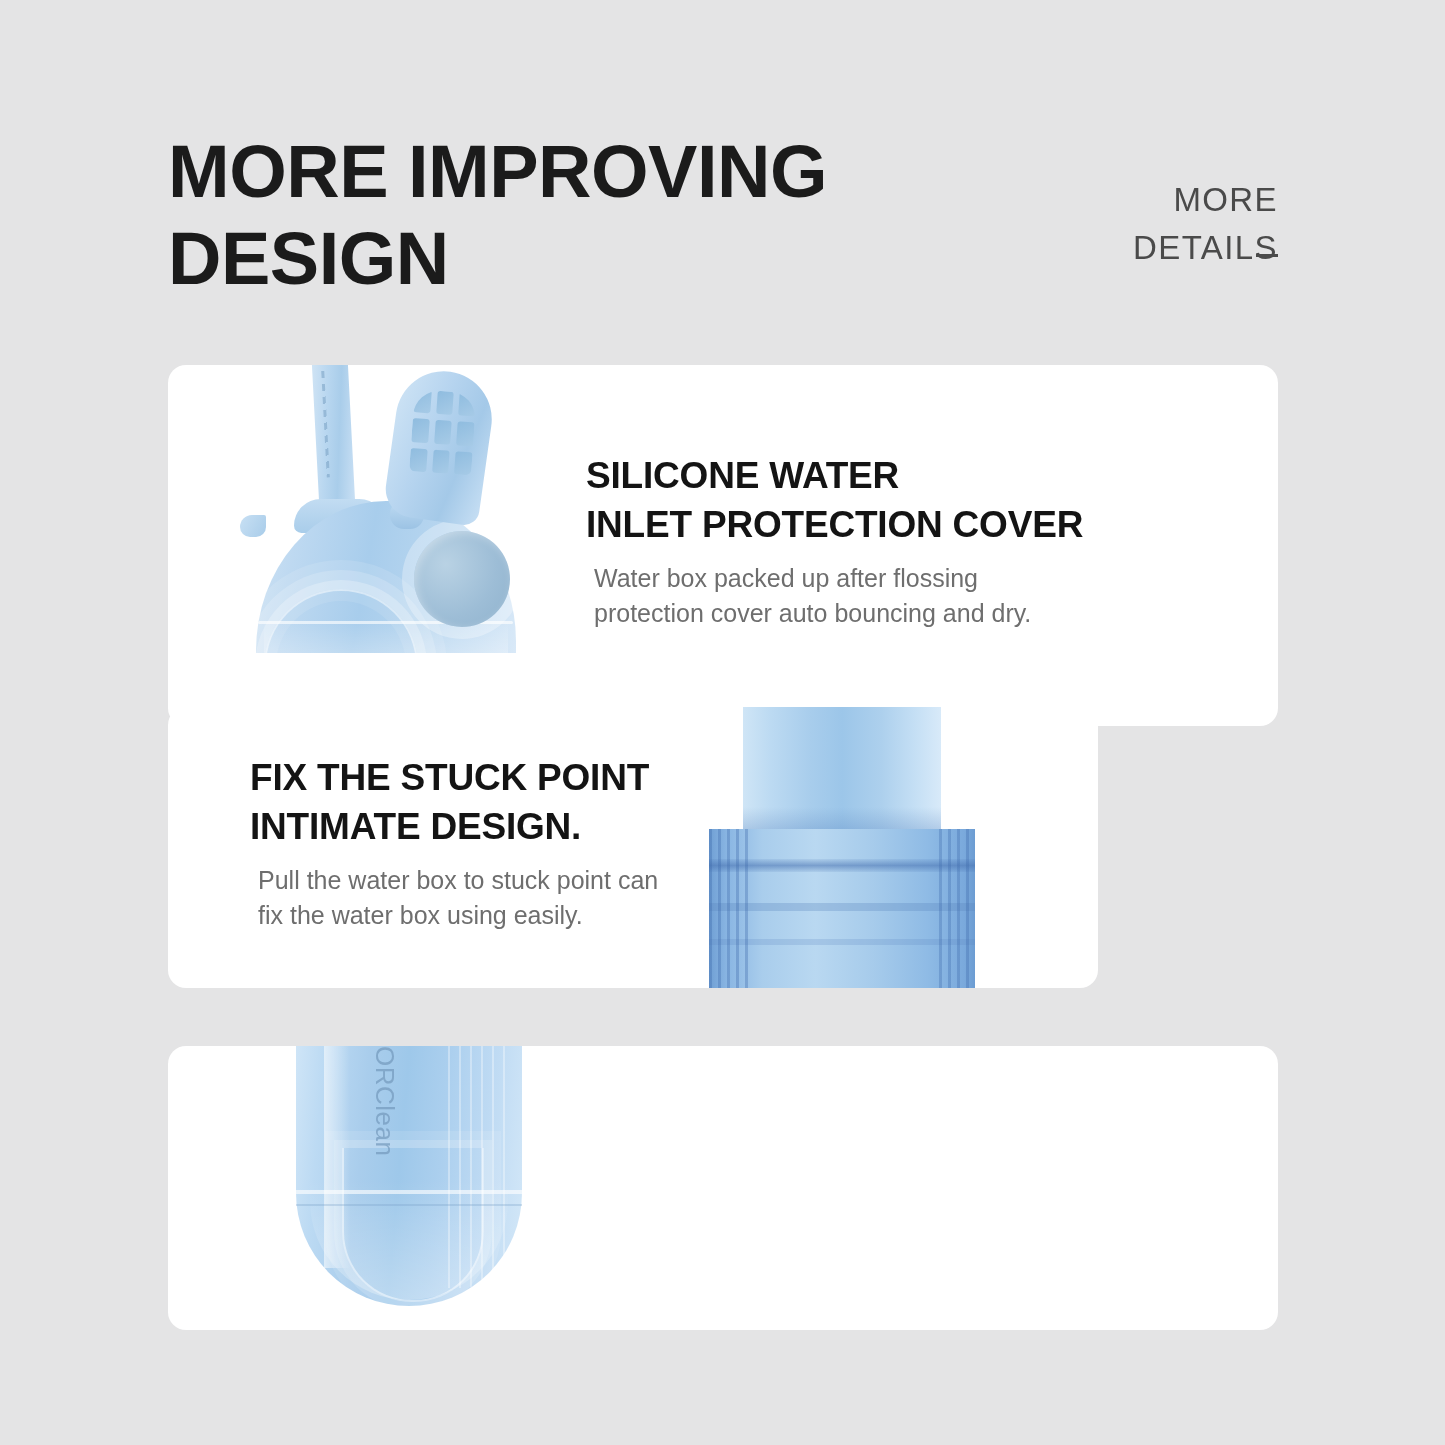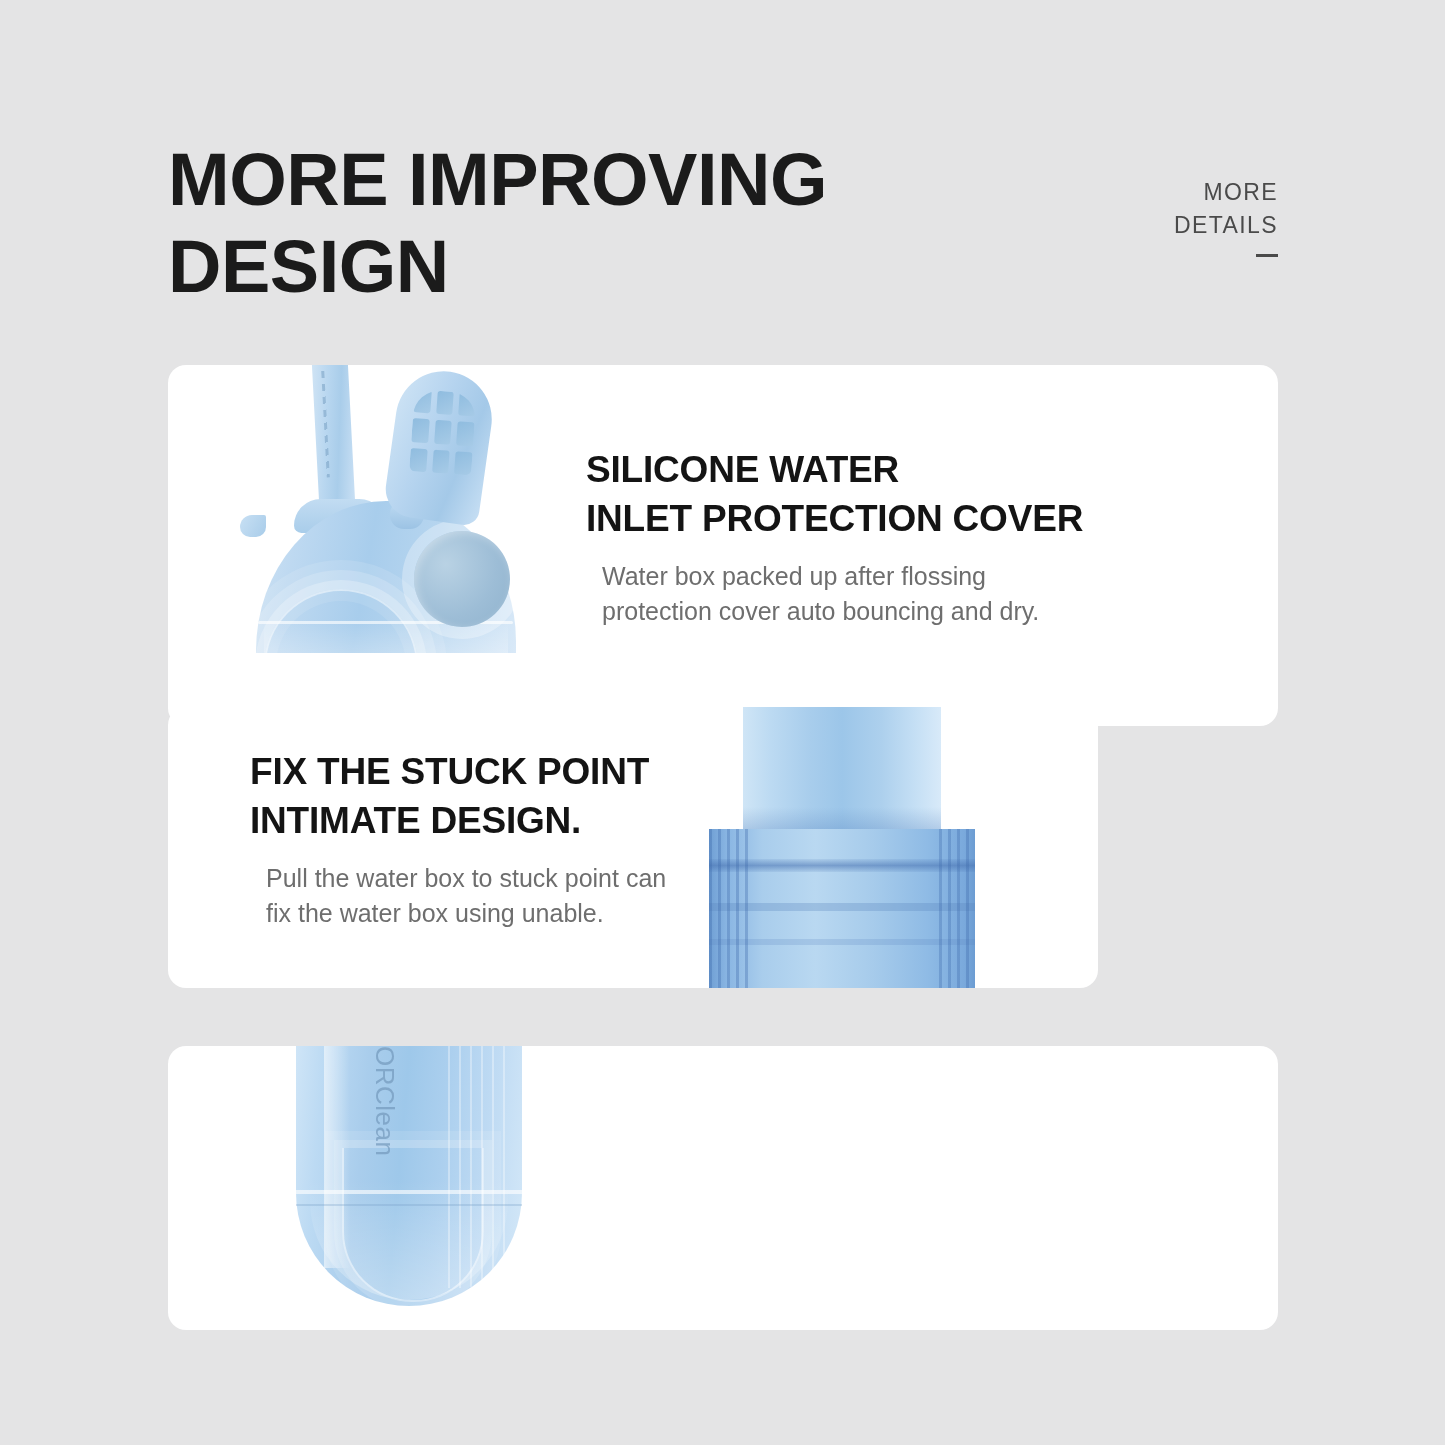--- a/index.html
+++ b/index.html
@@ -24,37 +24,37 @@
   .header {
     position: absolute;
     left: 168px;
     top: 128px;
     width: 1110px;
     height: 190px;
   }
   .main-title {
     position: absolute;
     left: 0;
-    top: 8px;
+    top: 0;
     width: 800px;
     font-size: 74px;
     line-height: 1.18;
     font-weight: 700;
     letter-spacing: -0.5px;
     color: #1b1b1b;
     text-transform: uppercase;
     white-space: pre-line;
   }
   .more-details {
     position: absolute;
     right: 0;
     top: 48px;
     width: 230px;
     text-align: right;
-    font-size: 23px;
+    font-size: 33px;
     line-height: 1.45;
     letter-spacing: 1.4px;
     color: #4a4a4a;
     font-weight: 400;
     white-space: pre-line;
   }
   .more-dash {
     position: absolute;
     right: 0;
     top: 126px;
@@ -90,21 +90,21 @@
     color: #141414;
     text-transform: uppercase;
     margin: 0 0 12px 0;
     white-space: pre-line;
   }
   .card-desc {
     font-size: 25px;
     line-height: 1.42;
     font-weight: 400;
     color: #6e6e6e;
-    margin: 16px;
+    margin: 8px;
     white-space: pre-line;
   }
 
   
   .media {
     position: absolute;
     overflow: hidden;
   }
 
   
@@ -382,21 +382,21 @@
 protection cover auto bouncing and dry.</div>
     </div>
   </div>
 
   <div class="card" id="card-2">
 
     <div class="card-text left">
       <div class="card-title">FIX THE STUCK POINT
 INTIMATE DESIGN.</div>
       <div class="card-desc">Pull the water box to stuck point can
-fix the water box using unable.</div>
+fix the water box using easily.</div>
     </div>
 
     <div class="media" id="media-2">
       <div class="cy-upper"></div>
       <div class="cy-lower"></div>
       <div class="cy-band-a"></div>
       <div class="cy-band-b"></div>
       <div class="cy-band-c"></div>
       <div class="cy-ribs"></div>
       <div class="cy-ribs r"></div>

